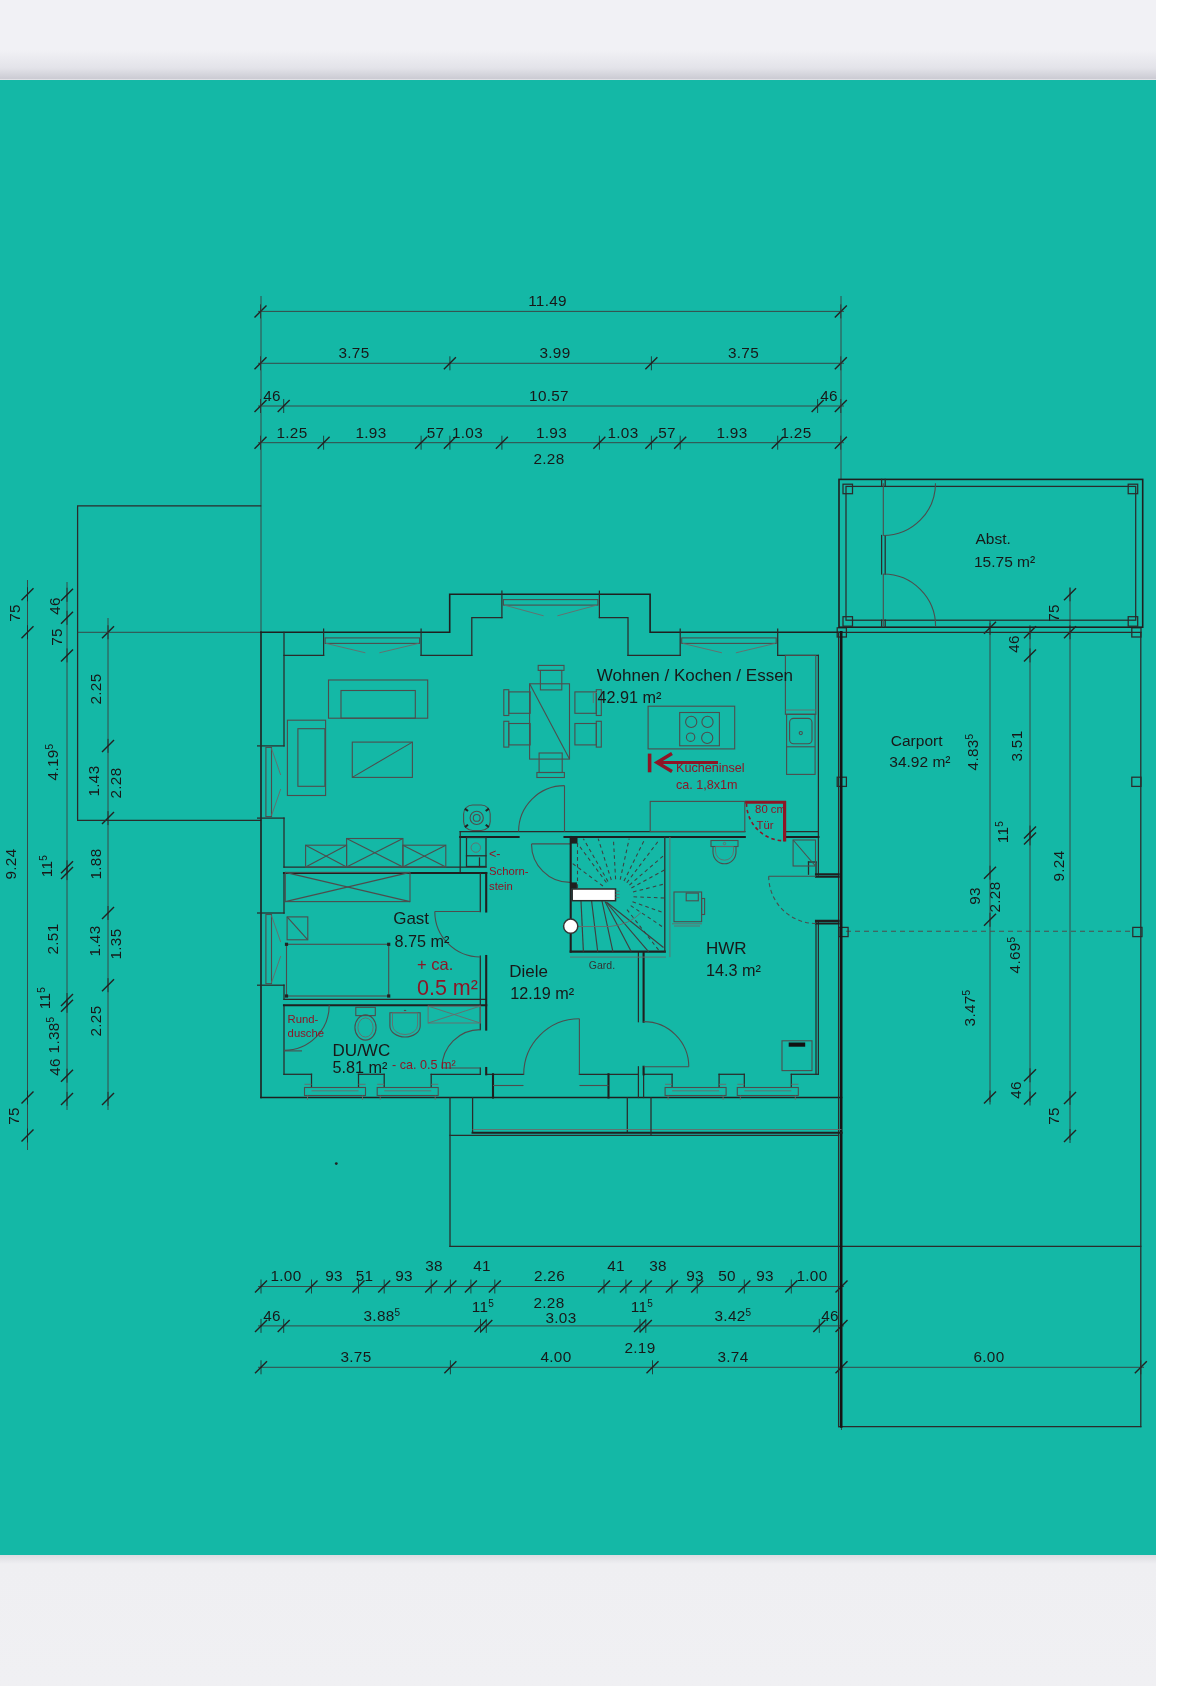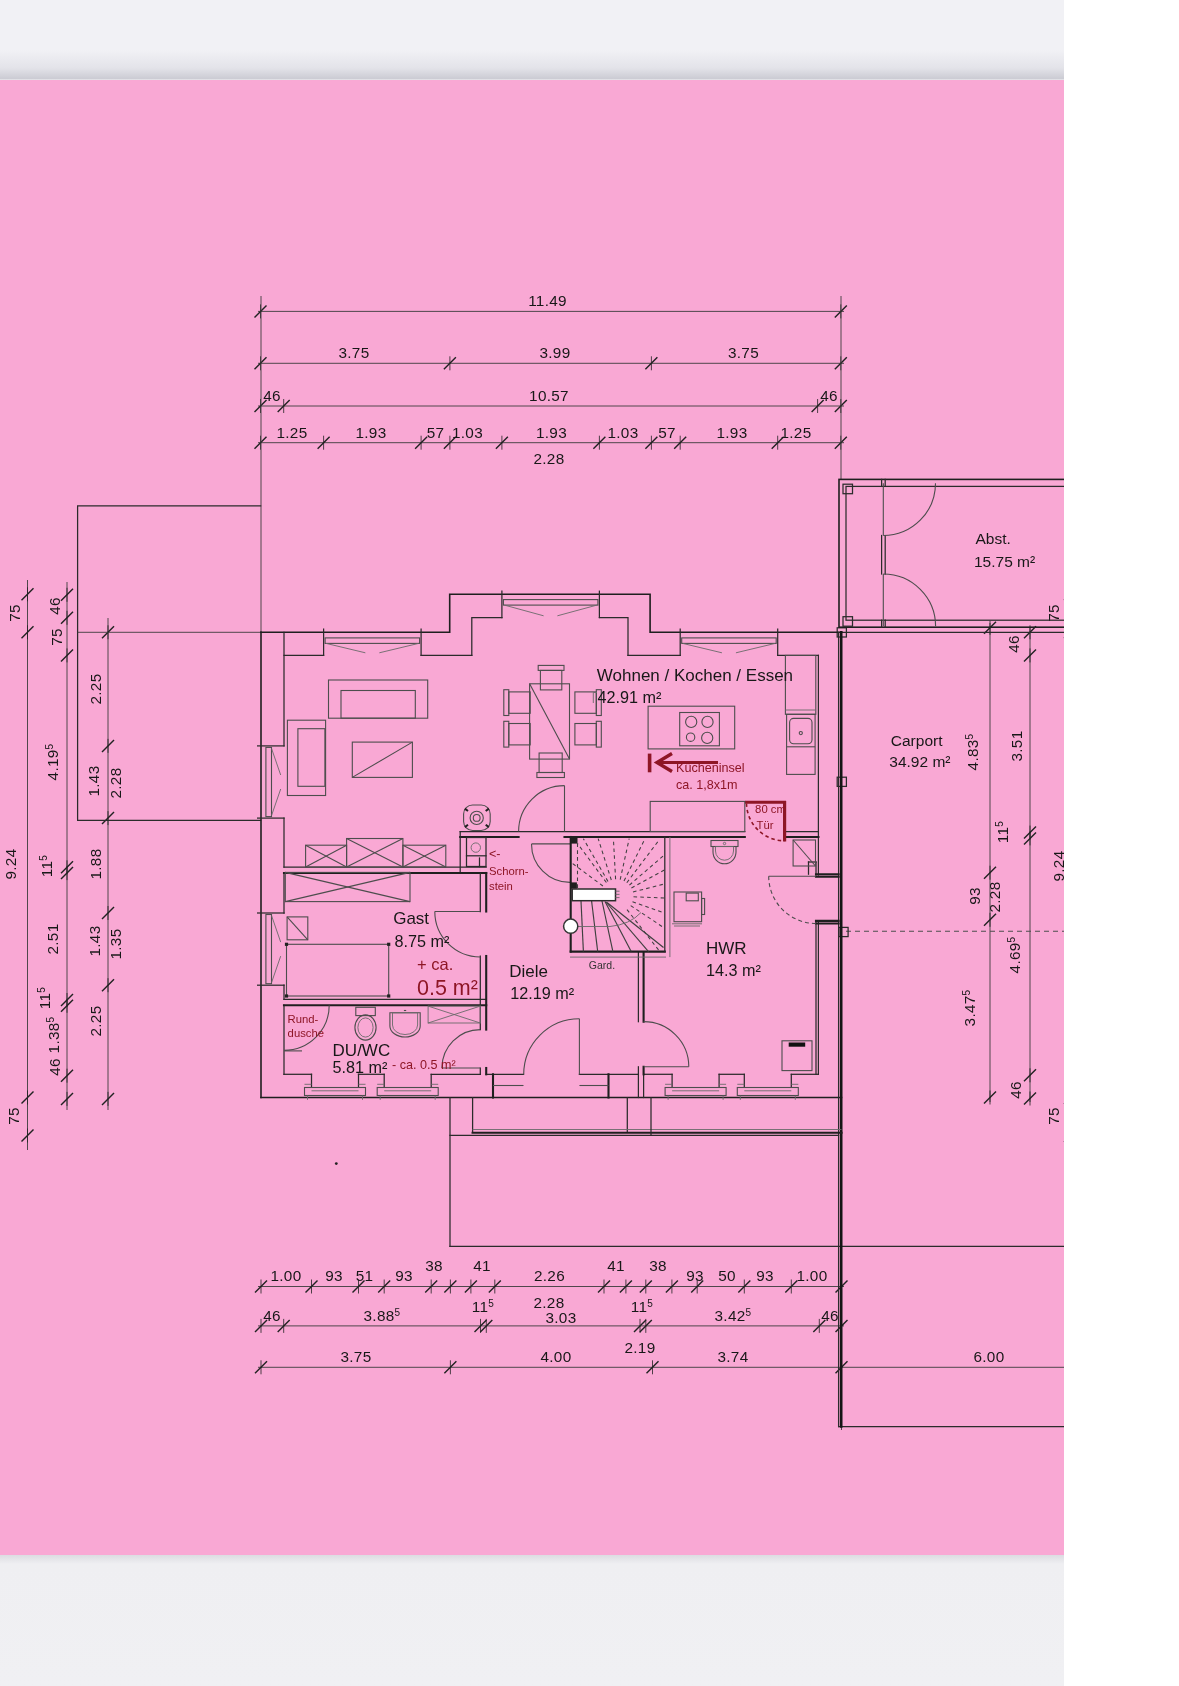--- a/index.html
+++ b/index.html
@@ -1,15 +1,15 @@
 <!DOCTYPE html>
 <html><head><meta charset="utf-8">
 <style>
 html,body{margin:0;padding:0;background:#fff;}
-.page{position:relative;width:1064px;height:1686px;background:#f9a8d4;overflow:hidden;}
+.page{position:relative;width:1156px;height:1686px;background:#14b8a6;overflow:hidden;}
 svg{position:absolute;left:0;top:0;}
 .w{stroke:#1f1f1f;stroke-width:1.6;fill:none;stroke-linecap:square;}
 .w2{stroke:#151515;stroke-width:2.6;fill:none;stroke-linecap:square;}
 .wi{stroke:#2b2b2b;stroke-width:1.25;fill:none;stroke-linecap:square;}
 .p{stroke:#1f1f1f;stroke-width:2.1;fill:none;stroke-linecap:square;}
 .t{stroke:#4d4d4d;stroke-width:1.1;fill:none;}
 .t2{stroke:#6a6a6a;stroke-width:0.9;fill:none;}
 .d{stroke:#3c3c3c;stroke-width:0.9;fill:none;}
 .dr{stroke:#4d4d4d;stroke-width:1.1;fill:none;}
 .dd{stroke:#4d4d4d;stroke-width:1.1;fill:none;stroke-dasharray:4 3;}

